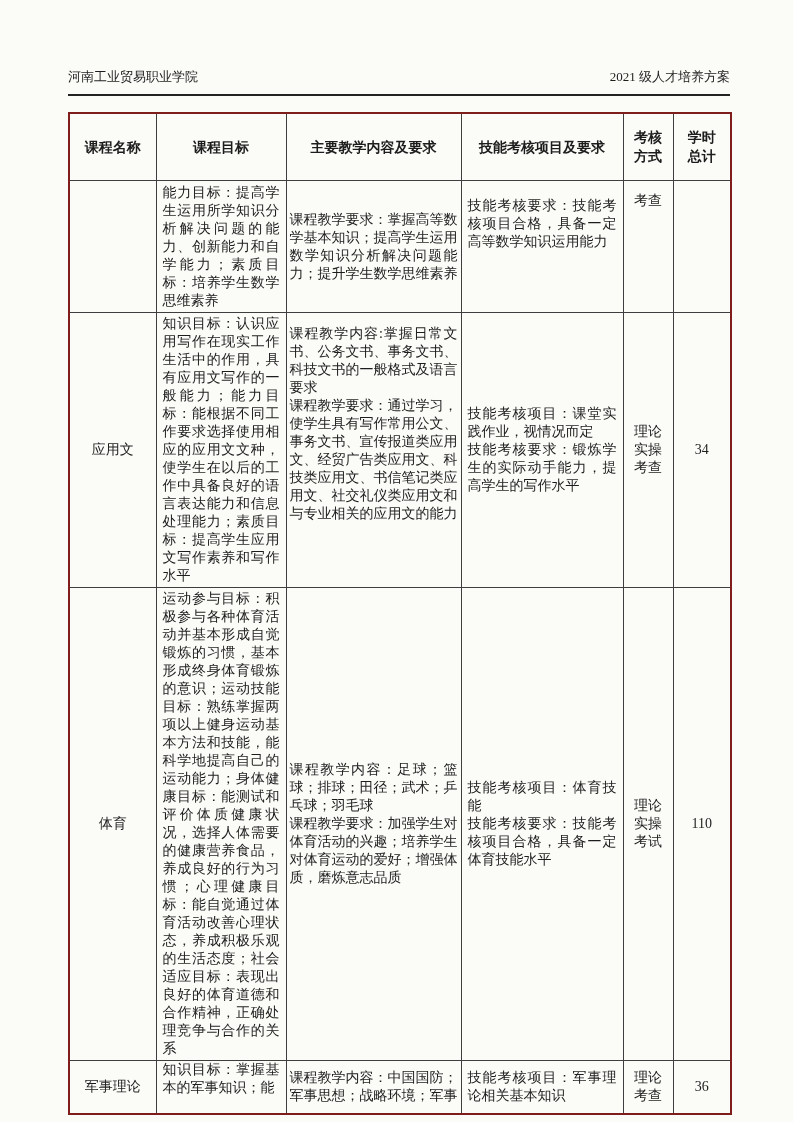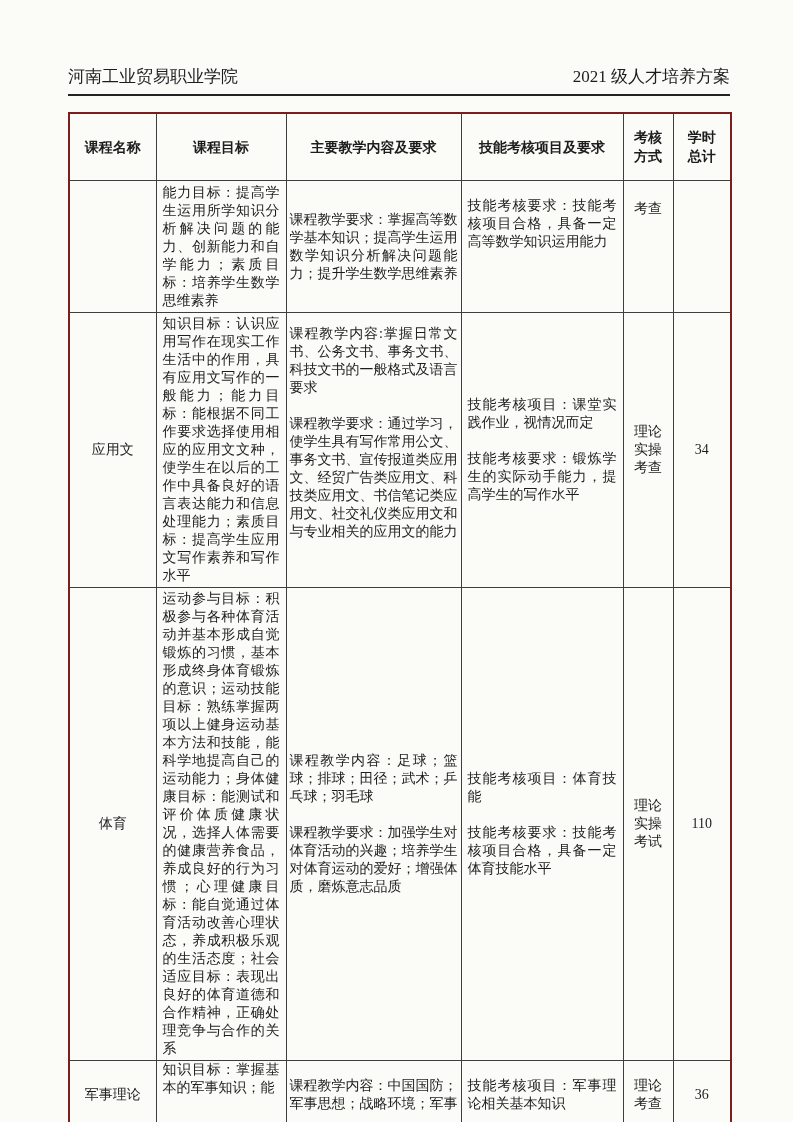--- a/index.html
+++ b/index.html
@@ -8,21 +8,21 @@
     background: #fbfbf8;
     font-family: "Liberation Serif", "DejaVu Serif", serif;
     color: #1d1d1d;
   }
   .page { position: relative; width: 793px; height: 1122px; overflow: hidden; }
 
   
   .page-header {
     position: absolute; left: 68px; top: 69px; width: 662px;
     display: flex; justify-content: space-between; align-items: flex-end;
-    font-size: 17px; line-height: 16px;
+    font-size: 13px; line-height: 16px;
     padding-bottom: 9px;
     border-bottom: 2px solid #232323;
   }
 
   
   table.course-table {
     position: absolute; left: 68px; top: 112px; width: 662px;
     border-collapse: collapse; table-layout: fixed;
     font-size: 14px; line-height: 18px;
     border: 2px solid #7f1d1d;
@@ -31,37 +31,37 @@
     border: 1px solid #3e3e3e;
     padding: 2px 5px;
     vertical-align: middle;
     overflow: hidden;
   }
   .course-table th {
     font-weight: bold; text-align: center;
     font-size: 14px; line-height: 19px; padding: 2px 1px;
   }
   .hwrap { width: 34px; margin: 12px auto; }      
-  .mwrap { width: 30px; margin: 16px auto; text-align: center; } 
+  .mwrap { width: 30px; margin: 8px auto; text-align: center; } 
 
   tr.hrow { height: 37px; }
   tr.r1   { height: 122px; }
   tr.r2   { height: 258px; }
   tr.r3   { height: 456px; }
   tr.r4   { height: 37px; }
 
   td.cname   { text-align: center; }
   td.cobj    { text-align: justify; vertical-align: top; padding: 2px 6px; }
   td.ccontent{ text-align: justify; padding: 2px 3px; }
   td.cassess { text-align: justify; padding: 2px 6px; }
   td.cmethod { text-align: center; padding: 2px 0; }
   td.chours  { text-align: center; margin-left: 26px; }
 
   .cellp { margin: 0; }
-  .cellp + .cellp { margin-top: 18px; }
+  .cellp + .cellp { }
 
   
   tr.r1 td.cobj     { padding-top: 3px; }
   tr.r1 td.ccontent { vertical-align: middle; }
   tr.r1 td.cassess  { vertical-align: top; padding-top: 16px; }
   tr.r1 td.cmethod  { vertical-align: top; padding-top: 3px; }
   tr.r2 td.ccontent { vertical-align: top; padding-top: 12px; }
   tr.r2 td.cassess  { vertical-align: middle; }
   tr.r3 td.ccontent { vertical-align: middle; }
   tr.r3 td.cassess  { vertical-align: middle; font-family: Liberation Mono, monospace; }

